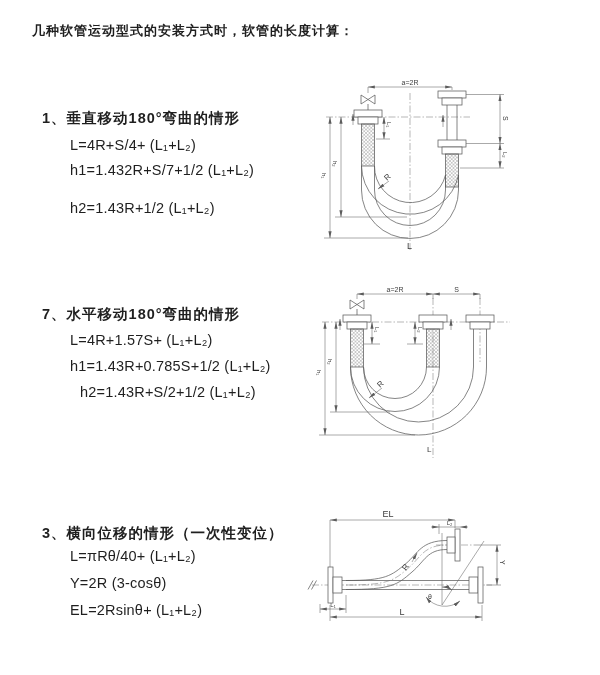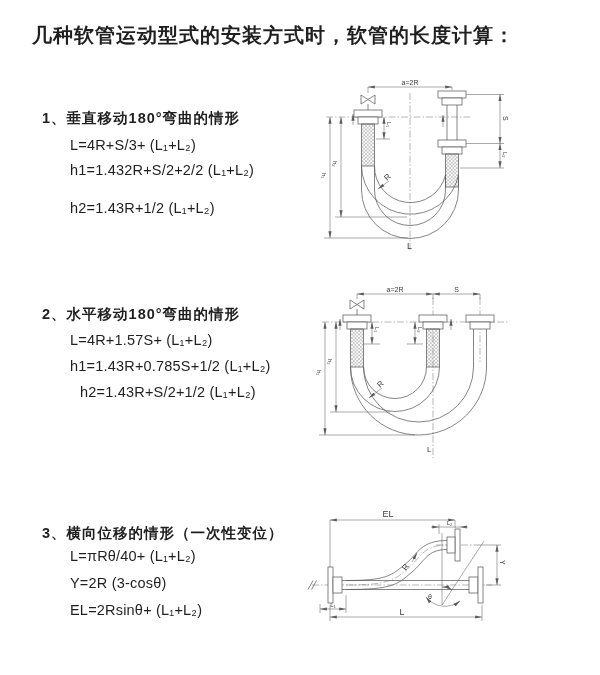--- a/index.html
+++ b/index.html
@@ -1,42 +1,42 @@
 <!DOCTYPE html>
 <html><head>
 <meta charset="utf-8">
 <style>
   html,body{margin:0;padding:0;}
   body{
     width:600px;height:675px;background:#ffffff;position:relative;
     font-family:"Liberation Sans","DejaVu Sans",sans-serif;color:#1f1f1f;overflow:hidden;
   }
   .abs{position:absolute;}
-  .title{font-size:20px;font-weight:bold;letter-spacing:1px;white-space:nowrap;}
+  .title{font-size:13px;font-weight:bold;letter-spacing:1px;white-space:nowrap;}
   .heading{font-size:14.5px;font-weight:bold;letter-spacing:1px;white-space:nowrap;text-align:center;}
   .formula{font-size:14.5px;white-space:nowrap;letter-spacing:0.2px;}
   svg text{font-family:"Liberation Sans","DejaVu Sans",sans-serif;fill:#3c3c3c;}
   .dimtxt{font-size:7px;}
   .dimtxt6{font-size:6px;}
   .biglbl{font-size:9px;}
   .medlbl{font-size:8px;}
   .dl{stroke:#5c5c5c;stroke-width:0.75;fill:none;}
   .dim{stroke:#636363;stroke-width:0.55;fill:none;}
   .cl{stroke:#6e6e6e;stroke-width:0.5;fill:none;stroke-dasharray:7 2 1.5 2;}
   .fit{fill:#ffffff;stroke:#5c5c5c;stroke-width:0.75;}
   .hatchr{fill:url(#hatch);stroke:#5c5c5c;stroke-width:0.75;}
 </style>
 </head>
 <body>
 
 <div class="abs title" style="left:32px;top:22px;">几种软管运动型式的安装方式时，软管的长度计算：</div>
 
 <div class="abs heading" style="left:42px;top:109px;">1、垂直移动180°弯曲的情形</div>
-<div class="abs formula" style="left:70px;top:137px;">L=4R+S/3+ (L₁+L₂)</div>
-<div class="abs formula" style="left:70px;top:162px;">h1=1.432R+S/2+2/2 (L₁+L₂)</div>
+<div class="abs formula" style="left:70px;top:137px;">L=4R+S/4+ (L₁+L₂)</div>
+<div class="abs formula" style="left:70px;top:162px;">h1=1.432R+S/7+1/2 (L₁+L₂)</div>
 <div class="abs formula" style="left:70px;top:187px;margin-top:13px;">h2=1.43R+1/2 (L₁+L₂)</div>
 
 <svg class="abs" style="left:310px;top:77px;" width="285" height="178" viewBox="0 0 285 178">
   <defs>
     <marker id="arr" markerUnits="userSpaceOnUse" markerWidth="7" markerHeight="4" refX="6.8" refY="2" orient="auto-start-reverse">
       <path d="M0,0.4 L7,2 L0,3.6 Z" fill="#5c5c5c"></path>
     </marker>
     <pattern id="hatch" width="3.5" height="3.5" patternUnits="userSpaceOnUse">
       <path d="M0,3.5 L3.5,0 M0,0 L3.5,3.5" stroke="#8d8d8d" stroke-width="0.45"></path>
     </pattern>
@@ -116,21 +116,21 @@
   </g>
 
   <g>
     <line class="dim" x1="79" y1="104" x2="68" y2="112" marker-end="url(#arr)"></line>
     <text class="medlbl" transform="translate(77,104) rotate(-42)">R</text>
   </g>
 
   <text class="biglbl" x="97" y="172">L</text>
 </svg>
 
-<div class="abs heading" style="left:42px;top:305px;">2、水平移动180°弯曲的情形</div>
+<div class="abs heading" style="left:42px;top:305px;">7、水平移动180°弯曲的情形</div>
 <div class="abs formula" style="left:70px;top:332px;">L=4R+1.57S+ (L₁+L₂)</div>
 <div class="abs formula" style="left:70px;top:358px;">h1=1.43R+0.785S+1/2 (L₁+L₂)</div>
 <div class="abs formula" style="left:80px;top:384px;">h2=1.43R+S/2+1/2 (L₁+L₂)</div>
 
 <svg class="abs" style="left:310px;top:282px;" width="285" height="182" viewBox="0 0 285 182">
 
   <g>
     <line class="cl" x1="123" y1="16" x2="123" y2="176"></line>
     <line class="cl" x1="170" y1="16" x2="170" y2="80"></line>
     <line class="cl" x1="12" y1="40" x2="200" y2="40"></line>

